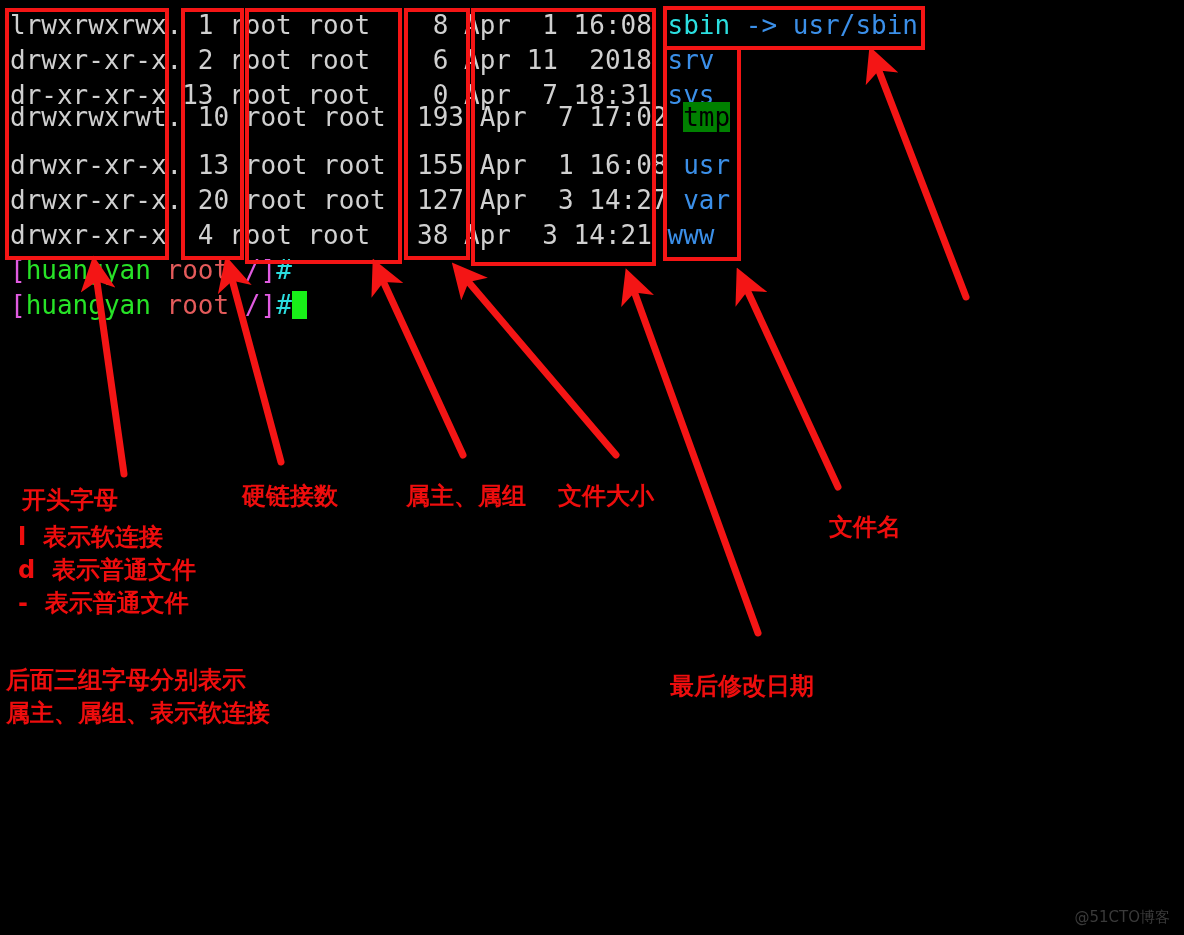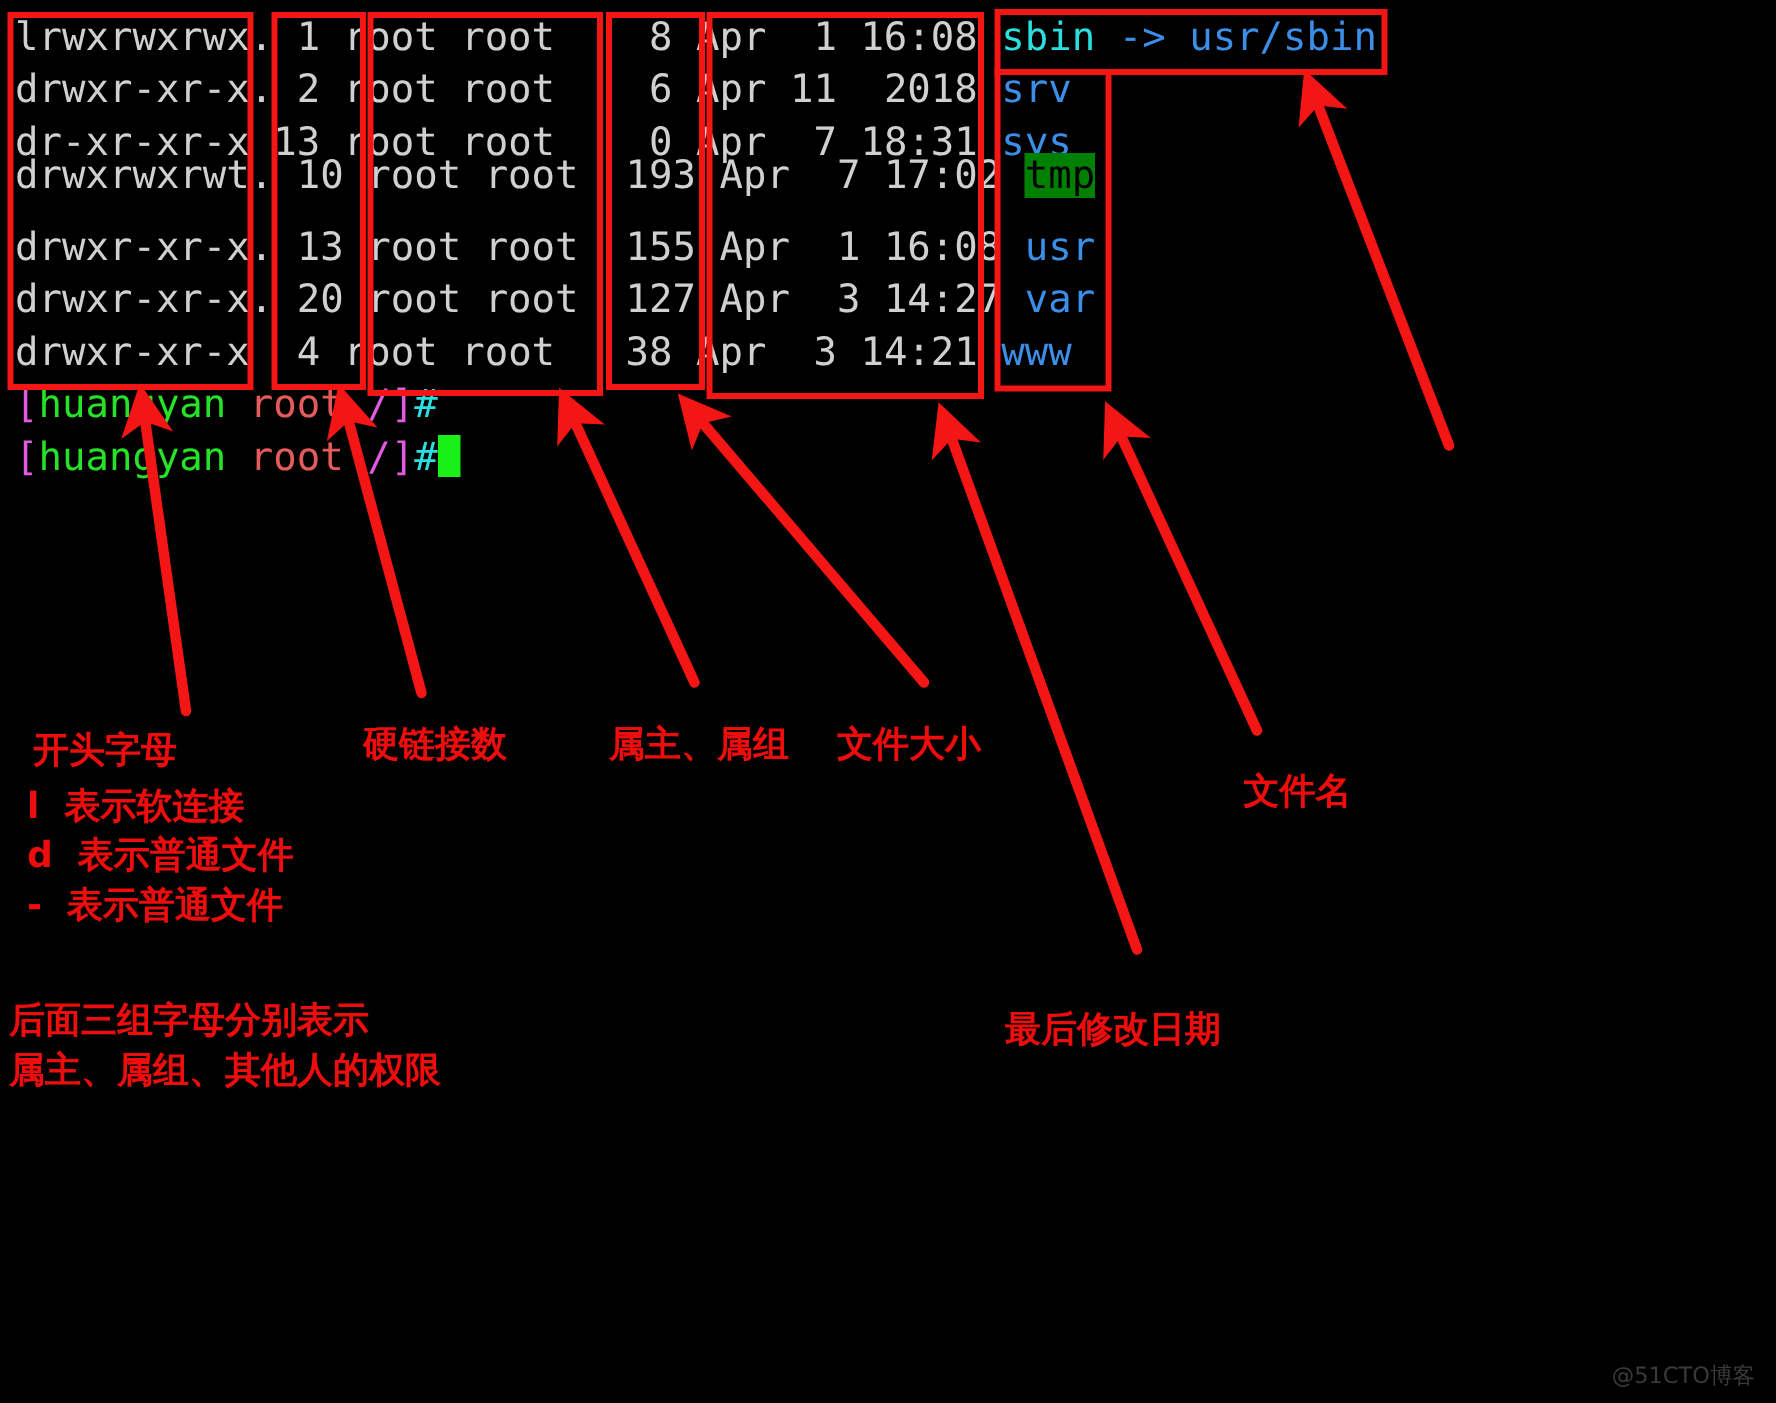--- a/index.html
+++ b/index.html
@@ -123,21 +123,21 @@
       <line x1="966" y1="297" x2="874" y2="58"></line>
     </g>
   </svg>
 
   <div class="anno" style="left:22px;top:484px;">开头字母</div>
   <div class="anno" style="left:18px;top:521px;">l  表示软连接</div>
   <div class="anno" style="left:18px;top:554px;">d  表示普通文件</div>
   <div class="anno" style="left:18px;top:587px;">-  表示普通文件</div>
 
   <div class="anno" style="left:6px;top:664px;">后面三组字母分别表示</div>
-  <div class="anno" style="left:6px;top:697px;">属主、属组、其他人的权限</div>
+  <div class="anno" style="left:6px;top:697px;">属主、属组、表示软连接</div>
 
   <div class="anno" style="left:242px;top:480px;text-align:right;">硬链接数</div>
   <div class="anno" style="left:406px;top:480px;">属主、属组</div>
   <div class="anno" style="left:558px;top:480px;">文件大小</div>
 
   <div class="anno" style="left:829px;top:511px;">文件名</div>
   <div class="anno" style="left:670px;top:670px;">最后修改日期</div>
 
   <div id="watermark">@51CTO博客</div>
 </div>

